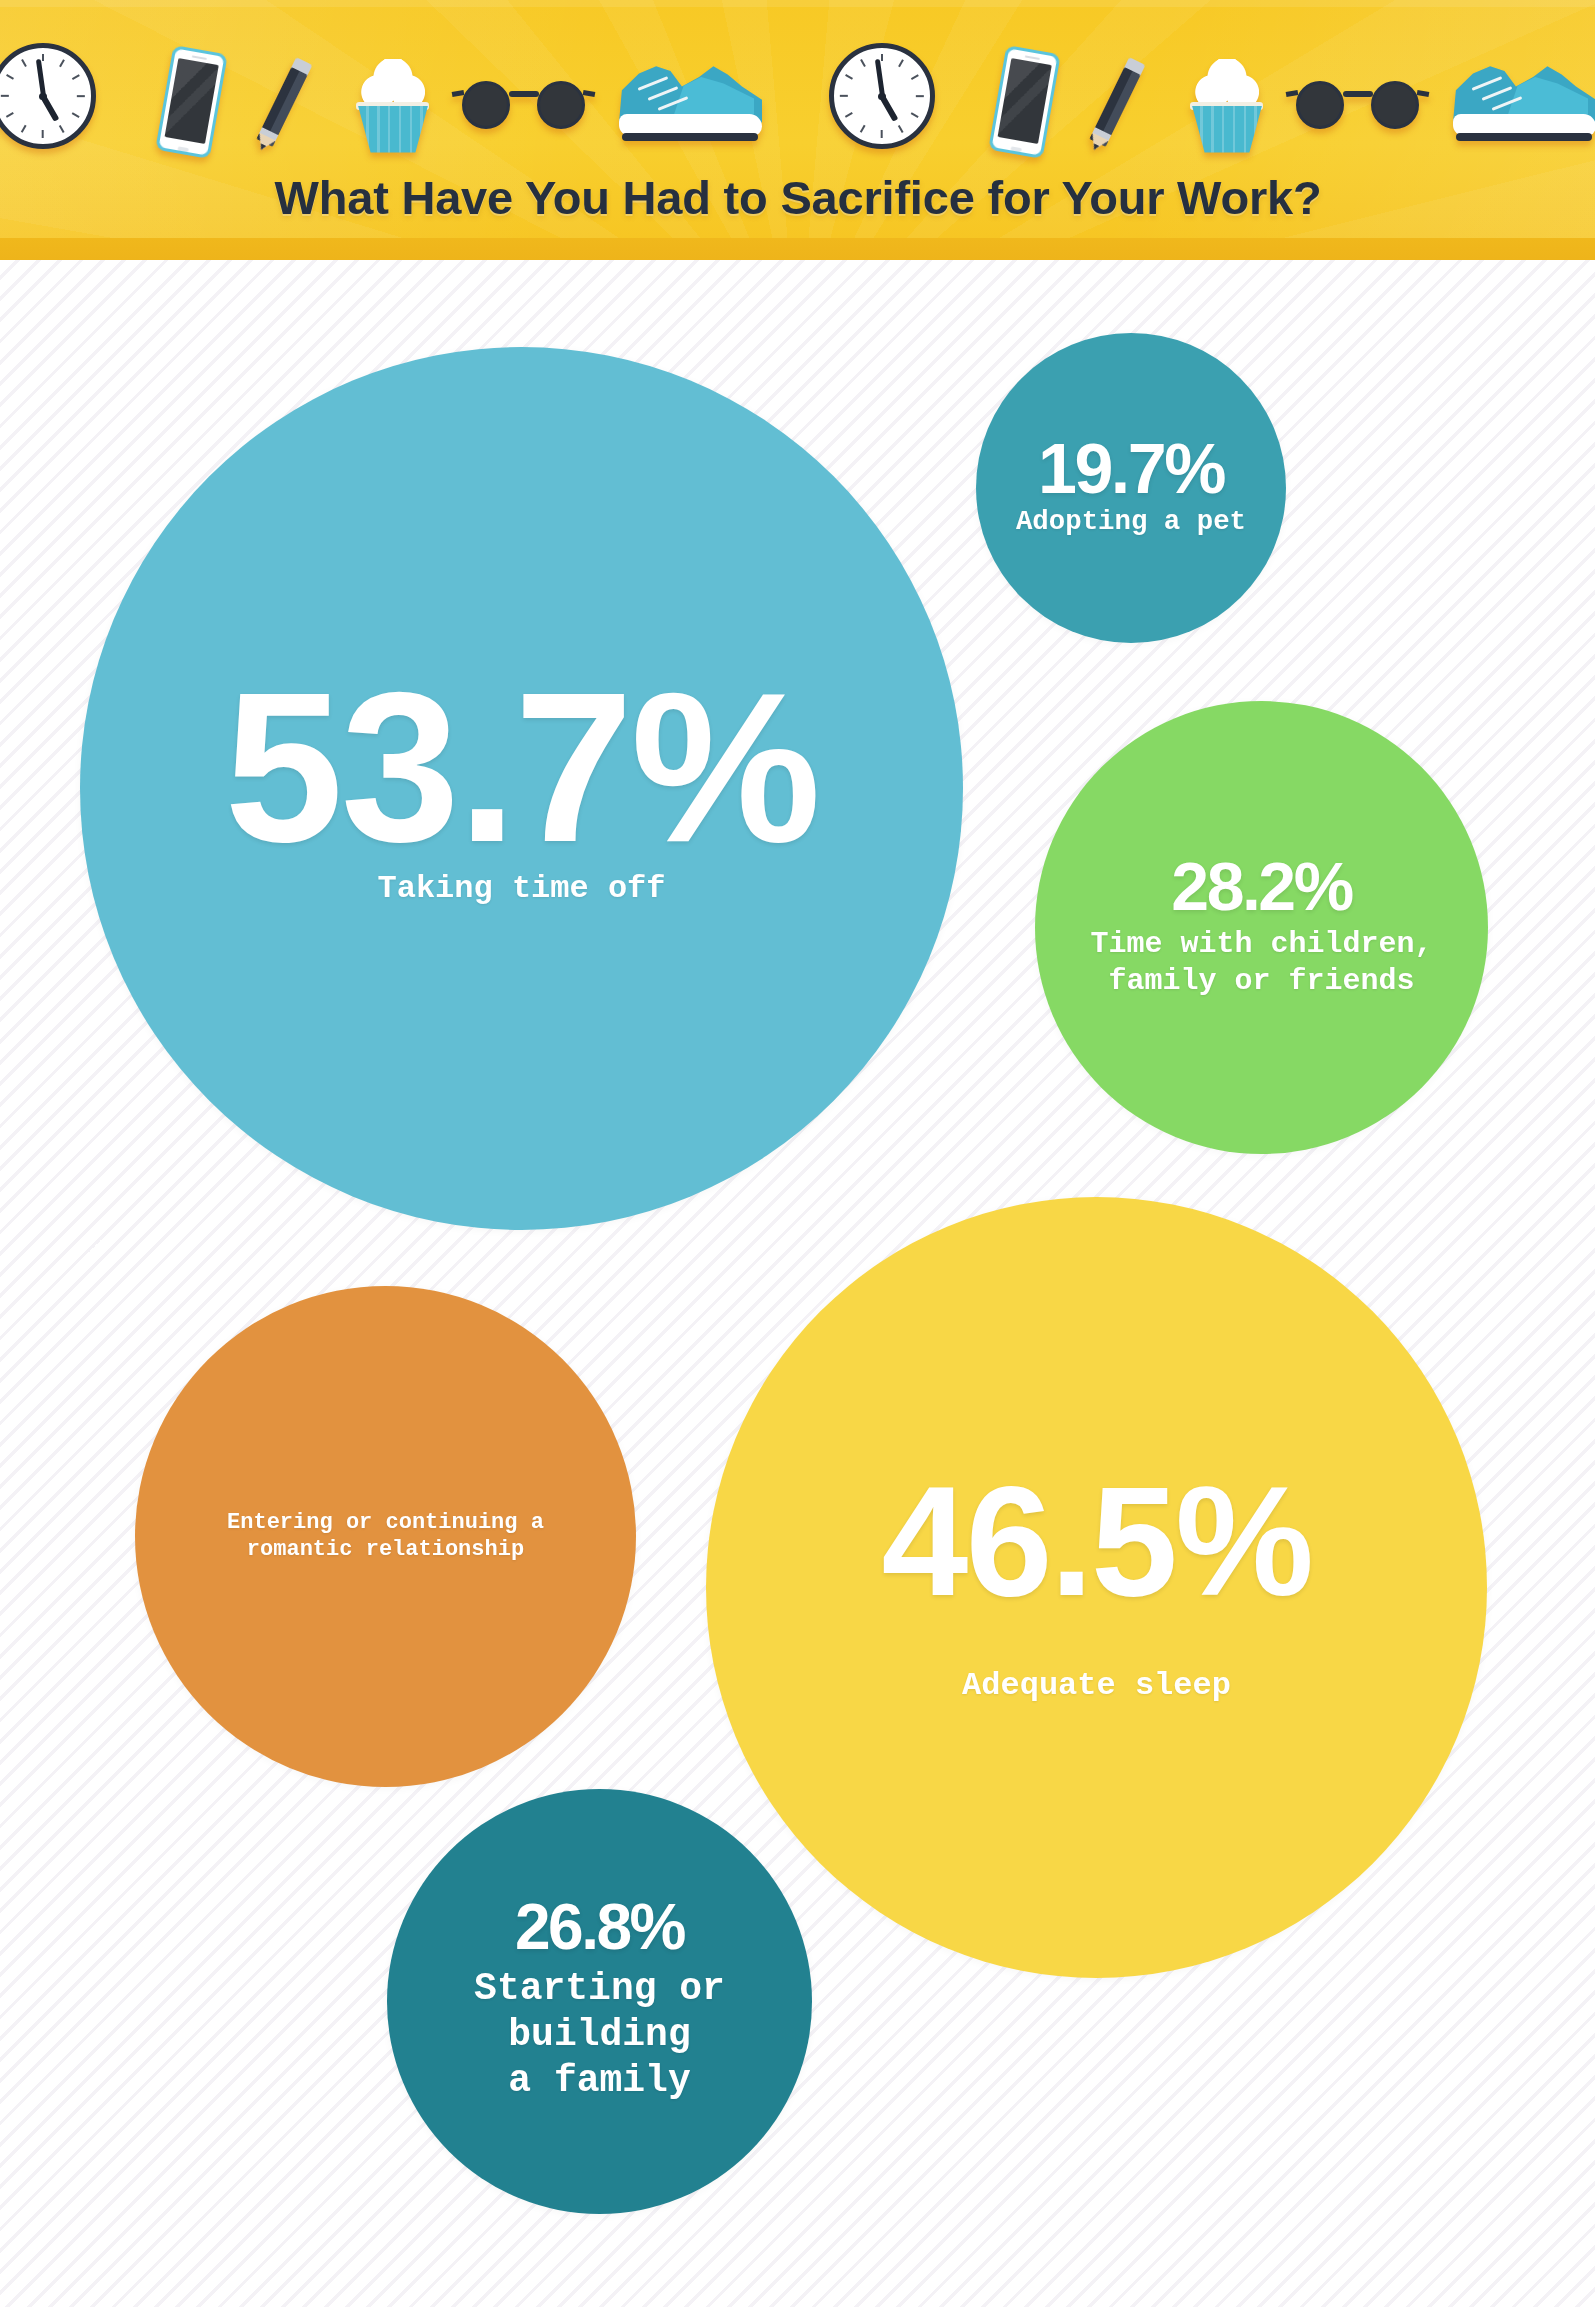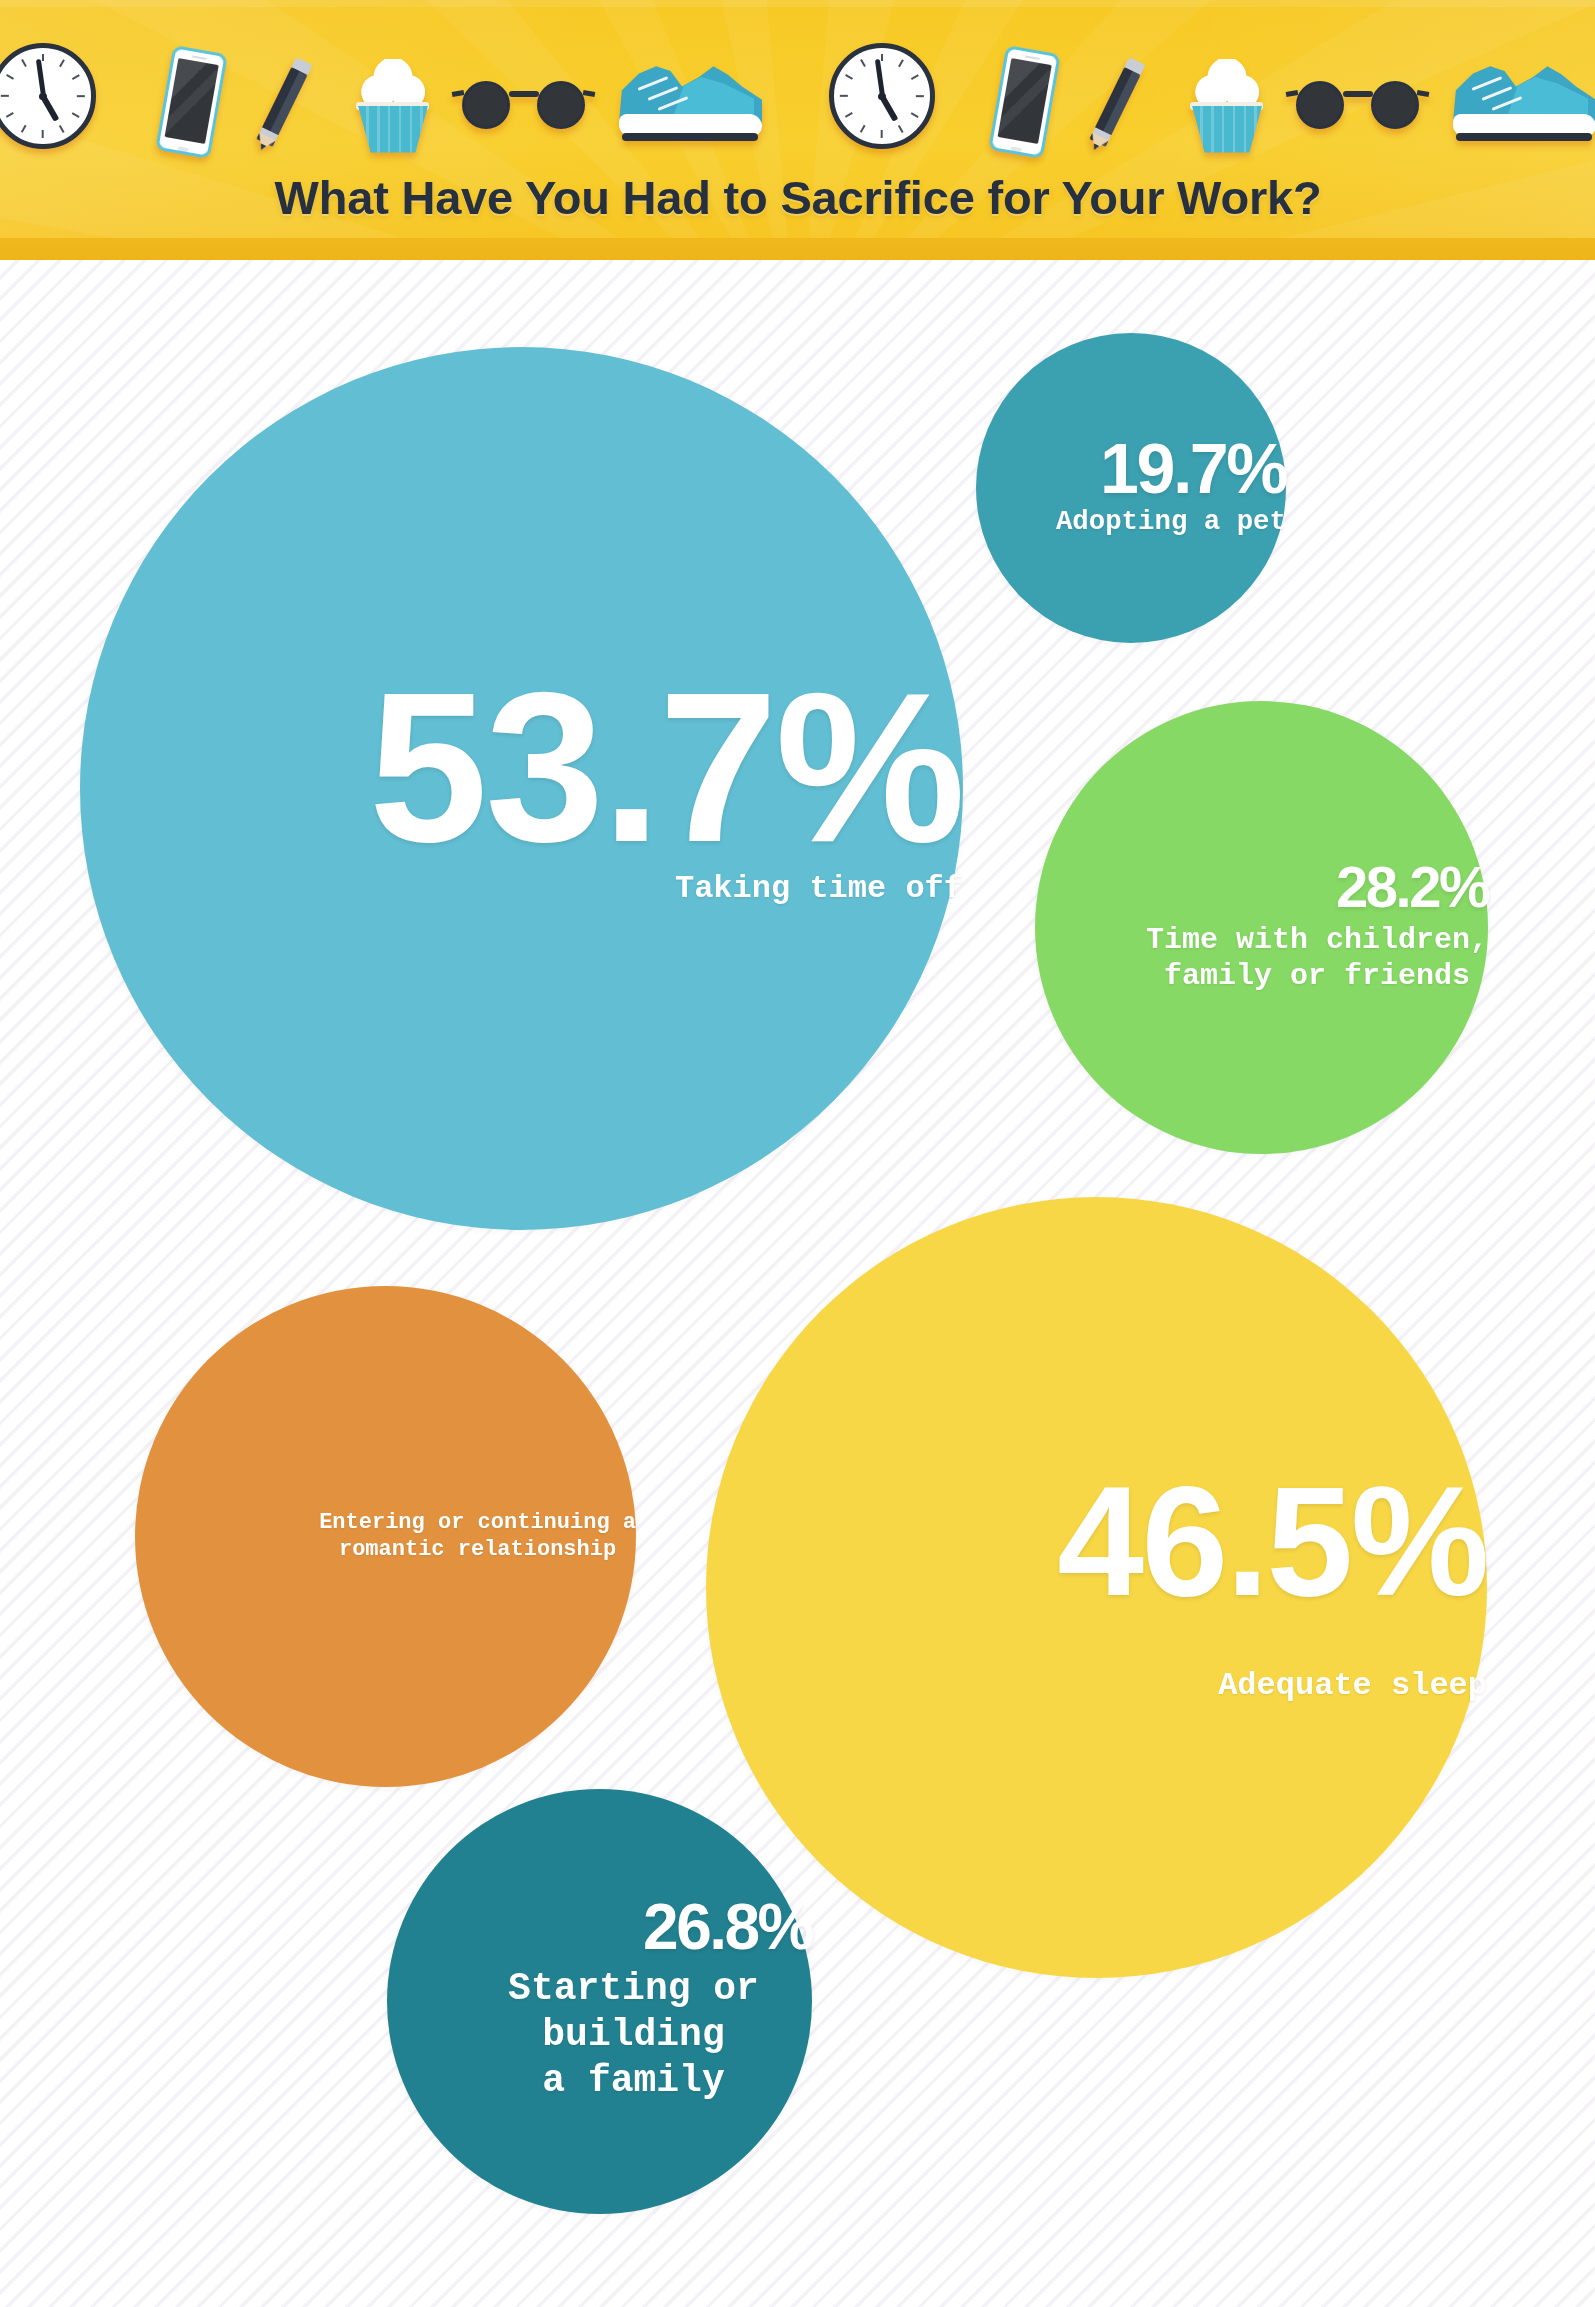--- a/index.html
+++ b/index.html
@@ -188,21 +188,21 @@
     color:#26303f;
     letter-spacing:-0.2px;
     text-shadow: 0 1.7px 0 rgba(255,255,255,0.28), 0 2.5px 5px rgba(180,120,10,0.25);
     font-family:"Liberation Sans", sans-serif;
   }
 
   
   .bubble {
     position:absolute; border-radius:50%;
     display:flex; flex-direction:column;
-    align-items:flex-end; justify-content:center;
+    align-items:center; justify-content:center;
     color:#ffffff; text-align:center;
     box-shadow: 0 1.7px 8.3px rgba(0,0,0,0.04);
   }
   .bubble .pct {
     font-weight:bold; line-height:0.92;
     letter-spacing:-2.5px;
     text-shadow:0 1.7px 4.2px rgba(0,0,0,0.10);
   }
   .bubble .lbl {
     font-weight:bold; line-height:1.22;
@@ -213,21 +213,21 @@
   
   #b-time     { left:80px;  top:347px;  width:883px; height:883px; background:#62bed3; }
   #b-time .pct { font-size:214px; margin-bottom:3.3px; }
   #b-time .lbl { font-size:32px; }
 
   #b-pet      { left:976px; top:333px;  width:310px;  height:310px;  background:#3ba0b0; }
   #b-pet .pct { font-size:70px; margin-bottom:3.3px; }
   #b-pet .lbl { font-size:27.4px; }
 
   #b-family   { left:1035px; top:701px;  width:453px;  height:453px;  background:#86d964; }
-  #b-family .pct { font-size:58px; margin-bottom:8.3px; }
+  #b-family .pct { font-size:68px; margin-bottom:8.3px; }
   #b-family .lbl { font-size:30px; max-width:366px; }
 
   #b-romance  { left:135px;  top:1286px; width:501px;  height:501px;  background:#e2923f; }
   #b-romance .pct { font-size:93px; margin-bottom:8.3px; }
   #b-romance .lbl { font-size:22px; max-width:440px; }
 
   #b-sleep    { left:706px;  top:1197px; width:781px;  height:781px;  background:#f8d746; }
   #b-sleep .pct { font-size:156px; margin-bottom:6.6px; }
   #b-sleep .lbl { font-size:32px;margin-top:45px; }
 

